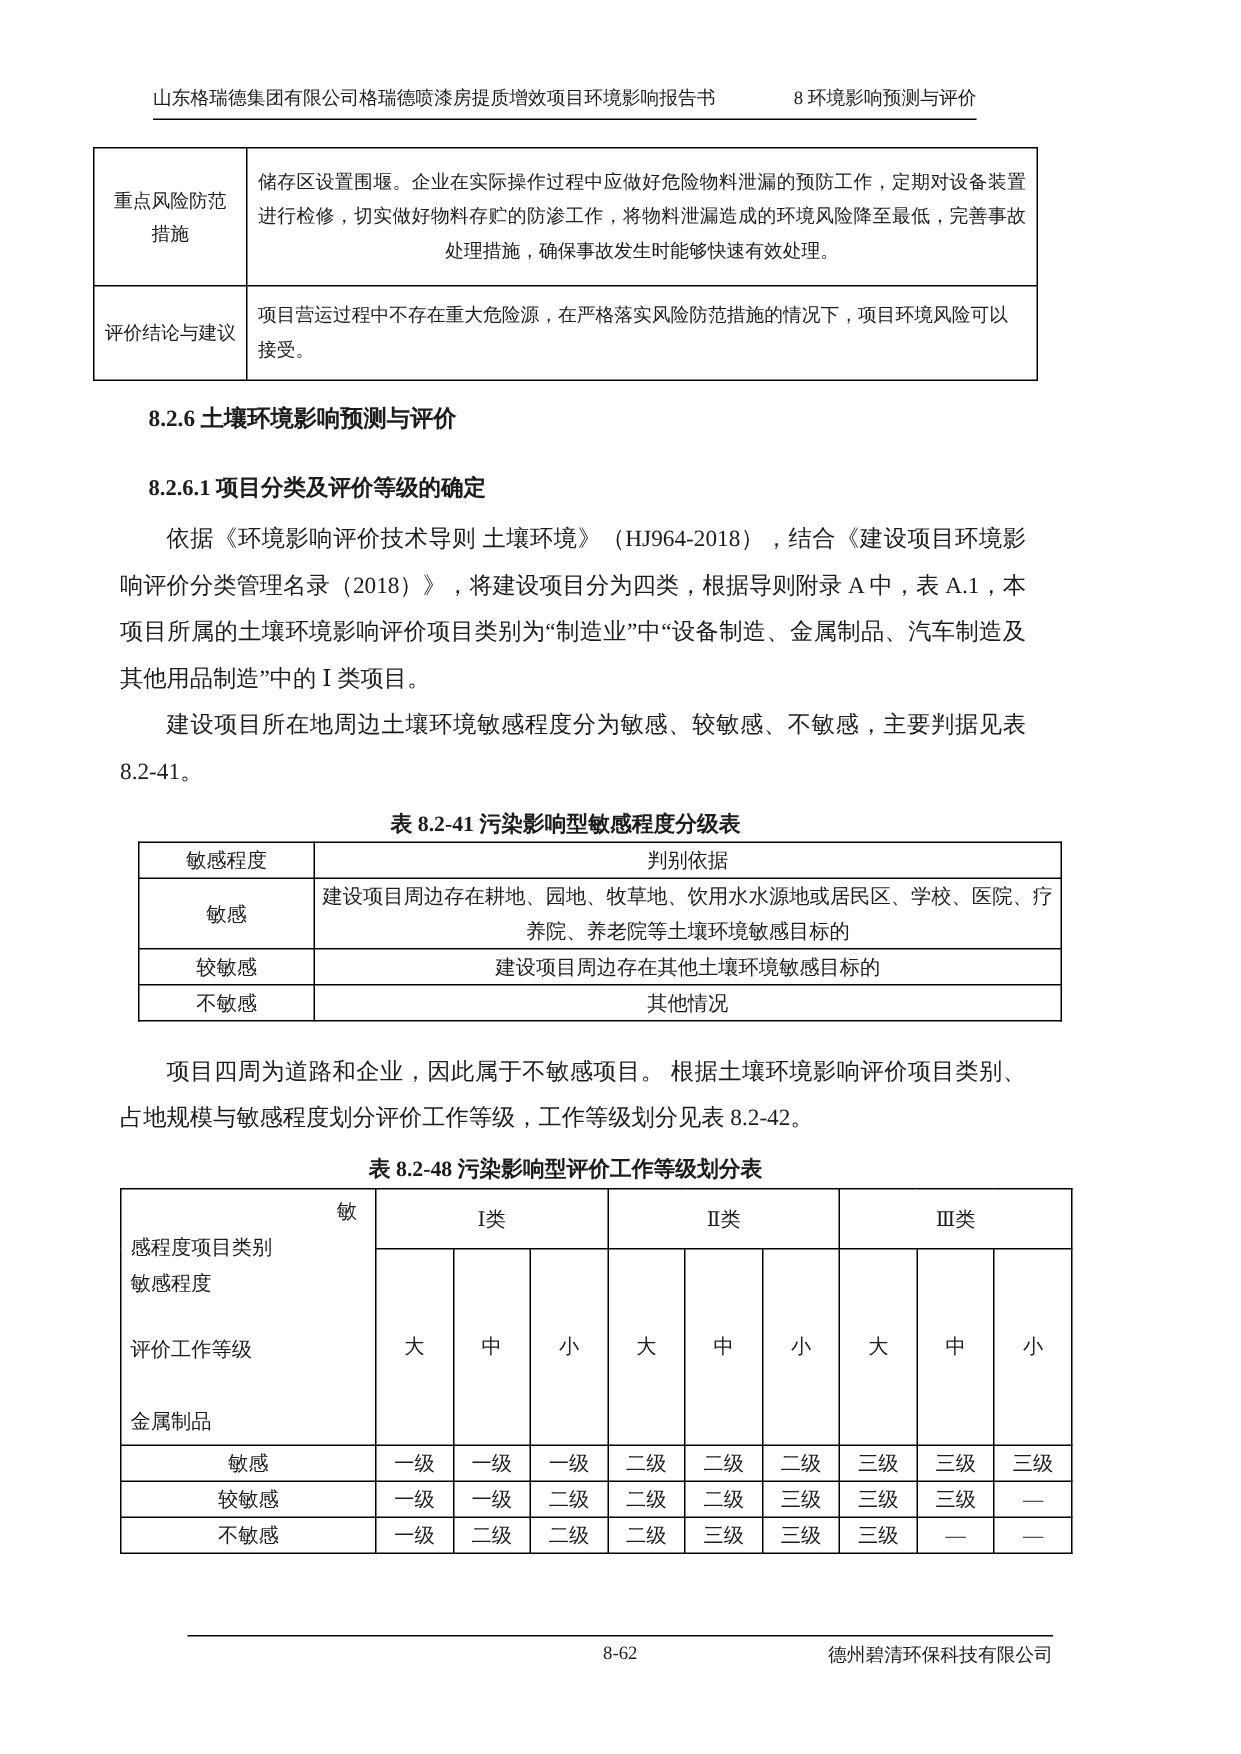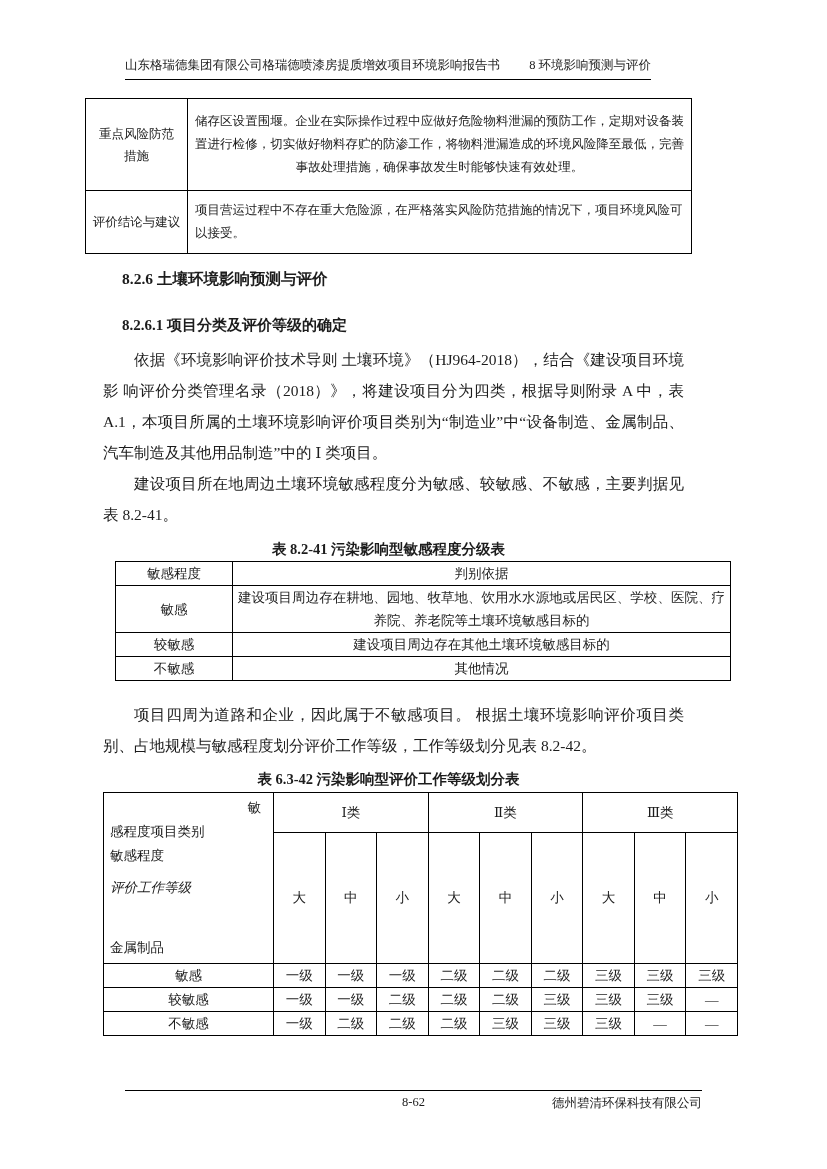--- a/index.html
+++ b/index.html
@@ -5,21 +5,21 @@
   * { box-sizing: border-box; }
   html, body { margin: 0; padding: 0; }
   body {
     width: 827px; height: 1169px;
     background: #ffffff;
     color: #1c1c1c;
     font-family: "Liberation Serif", "DejaVu Serif", serif;
     position: relative;
     overflow: hidden;
   }
-  .page { width: 776px; padding: 0 84px 0 85px; }
+  .page { width: 776px; padding: 0 84px 0 62px; }
 
   
   .header {
     margin: 0 41px 0 40px;
     padding: 57px 0 5px 0;
     border-bottom: 1.5px solid #000;
     display: flex; justify-content: space-between; align-items: baseline;
   }
   .header-left  { font-size: 12.5px; }
   .header-right { font-size: 12.5px; font-weight: normal; }
@@ -87,21 +87,21 @@
   .t2 .class-cell { height: 40px; }
   .t2 .scale-row td { height: 130px; }
   .t2 .data-row td { height: 24px; }
   .corner { vertical-align: top; padding: 0; }
   .corner-inner {
     display: flex; flex-direction: column;
     height: 170px; padding: 3px 0 3px 6px;
     line-height: 24px; text-align: left;
   }
   .cl1 { text-align: right; padding-right: 12px; }
-  .cl4 { margin-top: 8px; font-style: italic; }
+  .cl4 { margin-top: 20px; }
   .cl5 { margin-top: auto; }
 
   
   .footer {
     position: absolute; left: 125px; top: 1090px; width: 577px;
     border-top: 1.5px solid #000; padding-top: 4px; font-size: 12.5px;
   }
   .footer-inner { position: relative; height: 18px; }
   .footer-page { position: absolute; left: 0; right: 0; text-align: center; }
   .footer-company { position: absolute; right: 0; top: 0; }
@@ -154,21 +154,21 @@
     </tr>
     <tr class="row-s">
       <td class="col-level">不敏感</td>
       <td>其他情况</td>
     </tr>
   </tbody>
     </table>
 
   <p class="body-para p3">项目四周为道路和企业，因此属于不敏感项目。 根据土壤环境影响评价项目类别、占地规模与敏感程度划分评价工作等级，工作等级划分见表 8.2-42。</p>
 
-  <div class="table-title tt2">表 6.3-42 污染影响型评价工作等级划分表</div>
+  <div class="table-title tt2">表 8.2-48 污染影响型评价工作等级划分表</div>
 
   <table class="t2">
     <colgroup>
       <col class="c0">
       <col span="9">
     </colgroup>
     <tbody>
         <tr>
       <td class="corner" rowspan="2">
         <div class="corner-inner">

